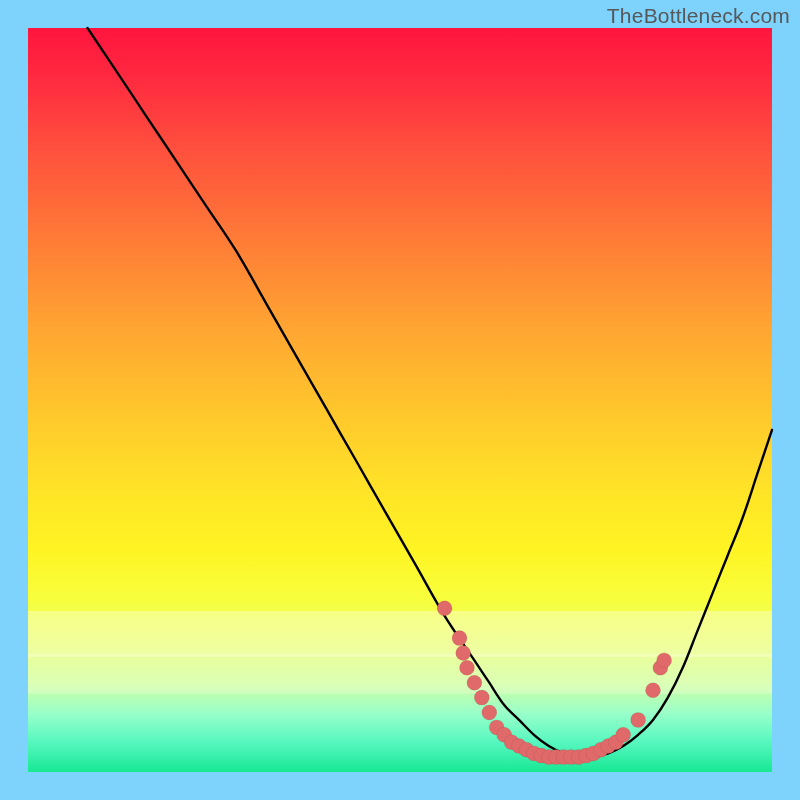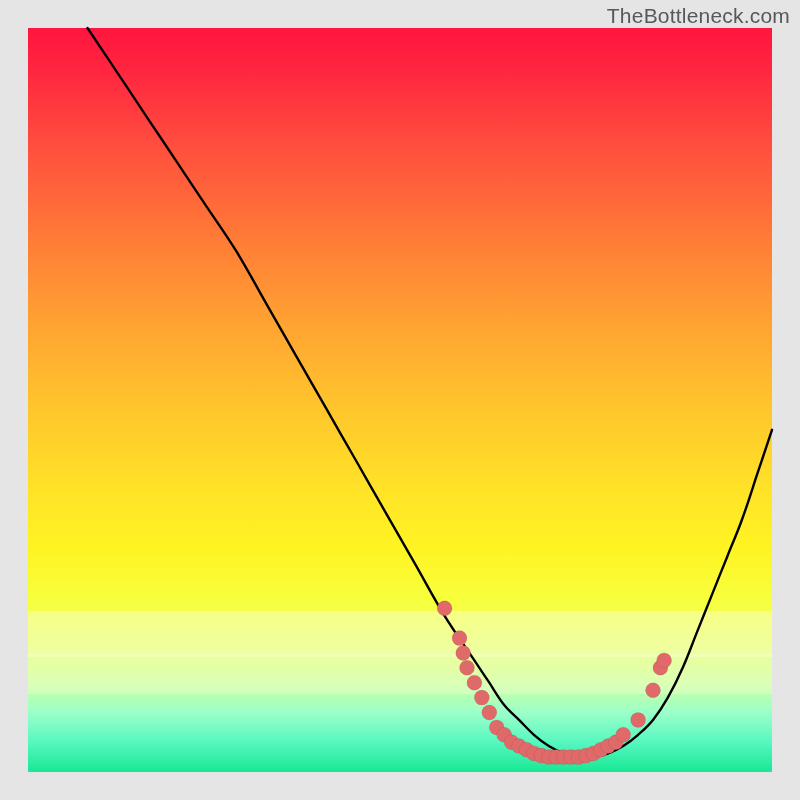--- a/index.html
+++ b/index.html
@@ -10,21 +10,21 @@
     background: #000;
     overflow: hidden;
     font-family: Arial, Helvetica, sans-serif;
   }
   .frame {
     position: absolute;
     left: 0;
     top: 0;
     width: 800px;
     height: 800px;
-    background: #e5e5e5;
+    background: #7dd3fc;
   }
   .plot {
     position: absolute;
     left: 28px;
     top: 28px;
     width: 744px;
     height: 744px;
     background: linear-gradient(to bottom,
       #ff153e 0%,
       #ff2740 6%,

